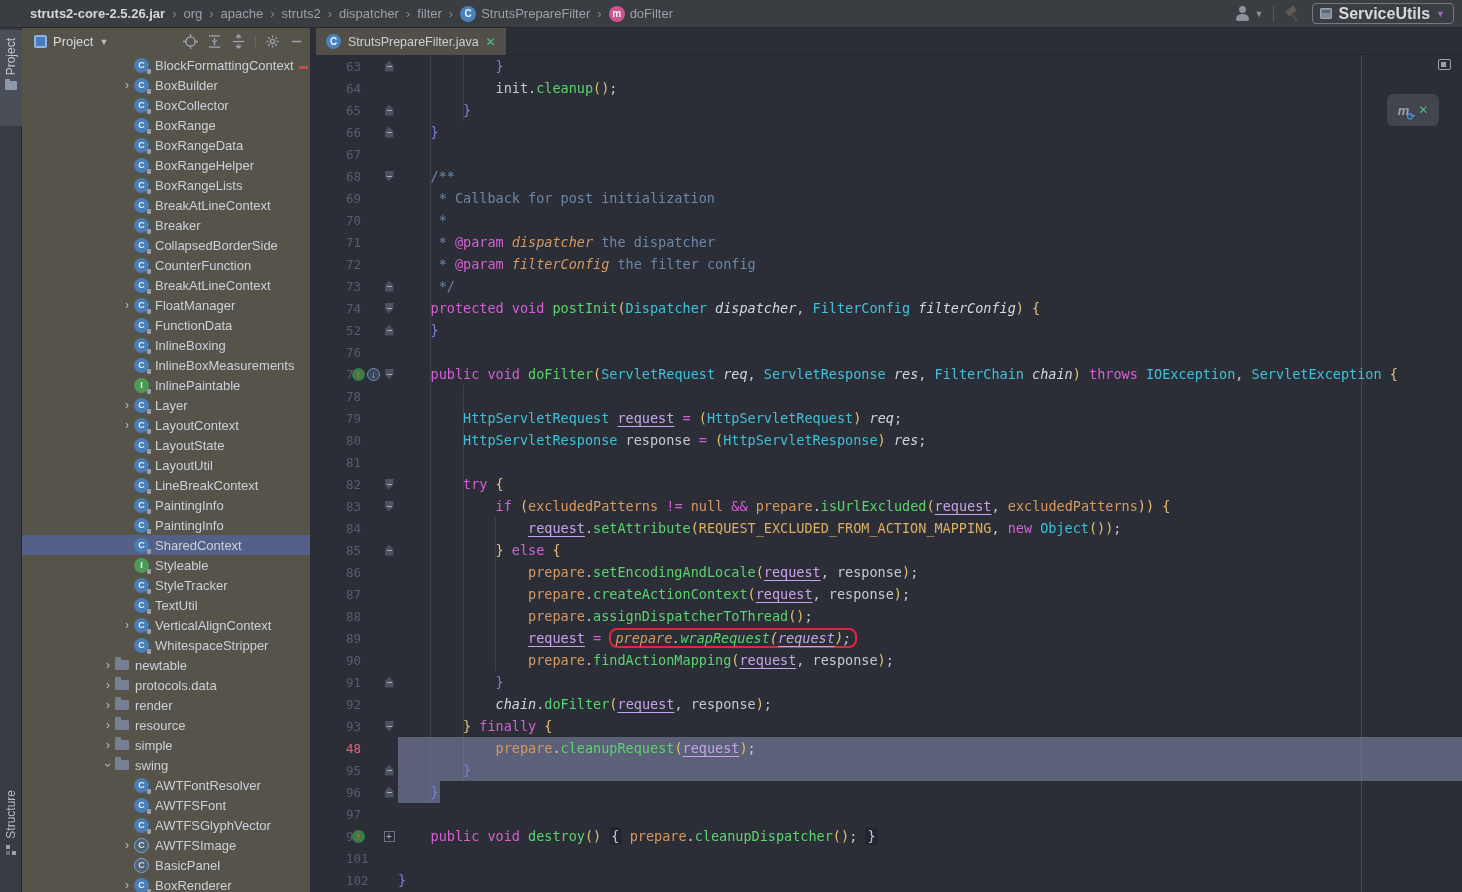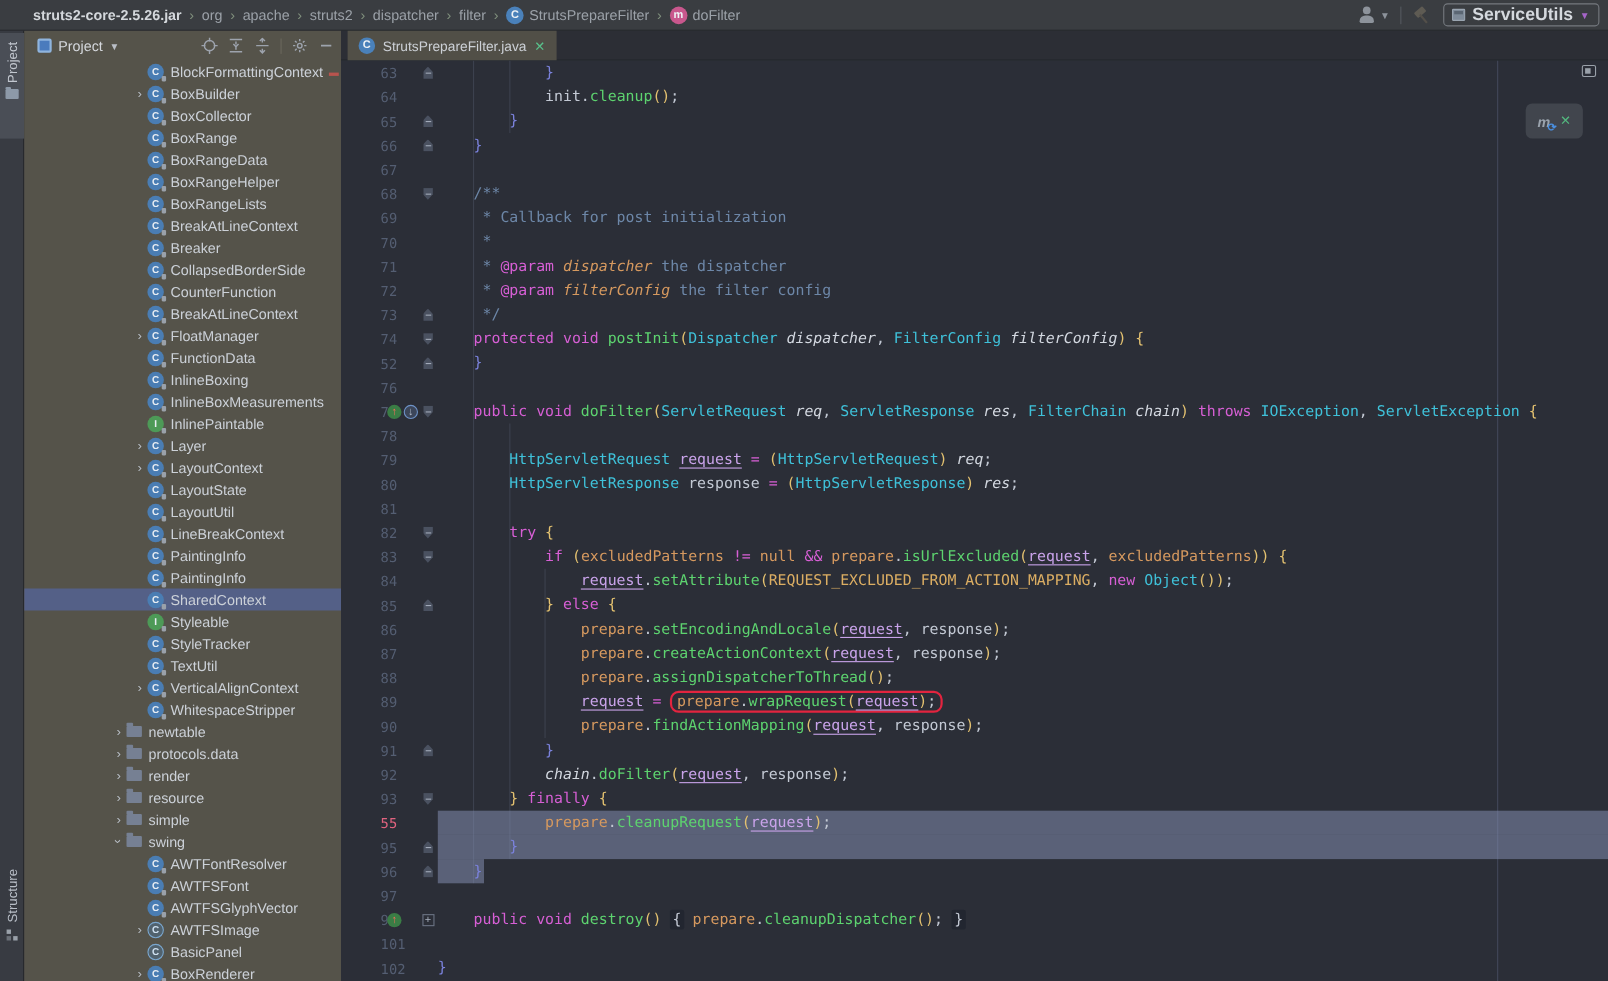--- a/index.html
+++ b/index.html
@@ -91,21 +91,21 @@
   .code { position:relative; z-index:2; font-family:"DejaVu Sans Mono", monospace; font-size:13.5px; white-space:pre; line-height:22px; }
   .sel-band { position:absolute; top:0; bottom:0; left:88px; right:0; background:rgba(130,140,175,.55); z-index:1; }
   .sel-band.part { right:auto; width:42px; }
 
   .tk-k{color:#d75fd5} .tk-m{color:#5dd36f} .tk-t{color:#3fc1d9} .tk-f{color:#d6995f}
   .tk-c{color:#dcae63} .tk-l{color:#d6995f} .tk-p{color:#d3d8e0;font-style:italic}
   .tk-w{color:#c3c9d4} .tk-r{color:#c9a3ea;text-decoration:underline;text-underline-offset:3px}
   .tk-d{color:#6d87a8} .tk-g{color:#d75fd5} .tk-i{color:#d6995f;font-style:italic}
   .tk-b{color:#7b82dc} .tk-y{color:#e3c170}
   .tk-x{background:#222630;color:#c3c9d4;padding:1px 2px;border-radius:2px}
-  .redbox { display:inline-block; border:2px solid #e3243f; border-radius:8px; padding:0 4px; line-height:16px; }
+  .redbox { display:inline-block; border:2px solid #e3243f; border-radius:8px; padding:0 4px; line-height:16px;font-style:italic; }
 
   .fm { width:9px; height:11px; background:#4a5160; position:relative; }
   .fm::after { content:""; position:absolute; left:2px; right:2px; top:5px; height:1px; background:#a3abba; }
   .fm.fs { clip-path:polygon(0 0,100% 0,100% 55%,50% 100%,0 55%); }
   .fm.fe { clip-path:polygon(50% 0,100% 45%,100% 100%,0 100%,0 45%); }
   .plusbox { width:11px; height:11px; border:1px solid #6b7383; color:#aab2bf; font-size:10px; line-height:9px; text-align:center; background:#2b2e37; }
   .ovr { width:13px; height:13px; border-radius:50%; font-size:10px; font-weight:bold; display:flex; align-items:center; justify-content:center; }
   .ovr.up { background:#3a7d45; color:#ff6b5e; }
   .ovr.down { background:#3c465a; border:1px solid #6e93c8; color:#aeb9c8; }
 
@@ -724,21 +724,21 @@
             <span class="micons"></span>
             <span class="foldc">
               <span class="fm fs"></span>
             </span>
           </span>
           <span class="code"><span class="tk-y">        } </span><span class="tk-k">finally </span><span class="tk-y">{</span></span>
         </div>
         <div class="code-line">
           <div class="sel-band"></div>
           <span class="gut">
-            <span class="num hl">55</span>
+            <span class="num hl">48</span>
             <span class="micons"></span>
             <span class="foldc"></span>
           </span>
           <span class="code"><span class="tk-w">            </span><span class="tk-f">prepare</span><span class="tk-w">.</span><span class="tk-m">cleanupRequest</span><span class="tk-y">(</span><span class="tk-r">request</span><span class="tk-y">)</span><span class="tk-w">;</span></span>
         </div>
         <div class="code-line">
           <div class="sel-band"></div>
           <span class="gut">
             <span class="num">95</span>
             <span class="micons"></span>

